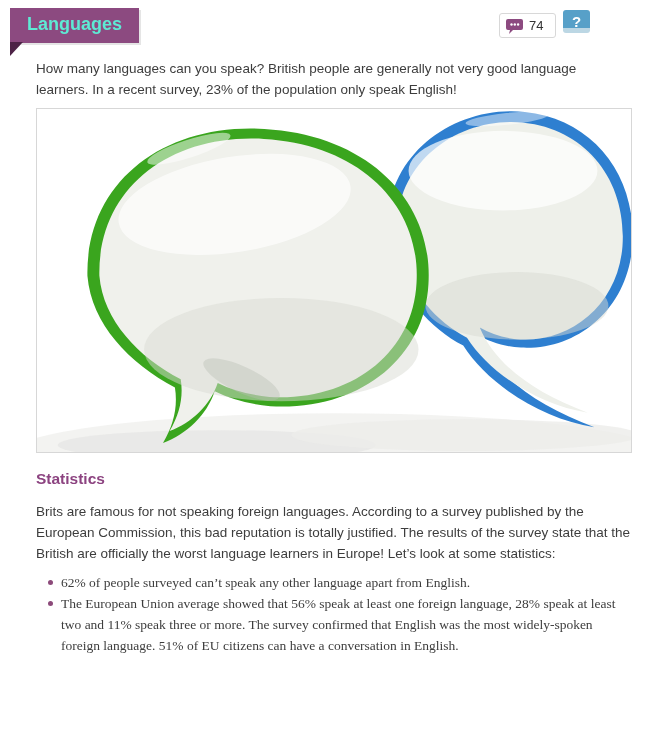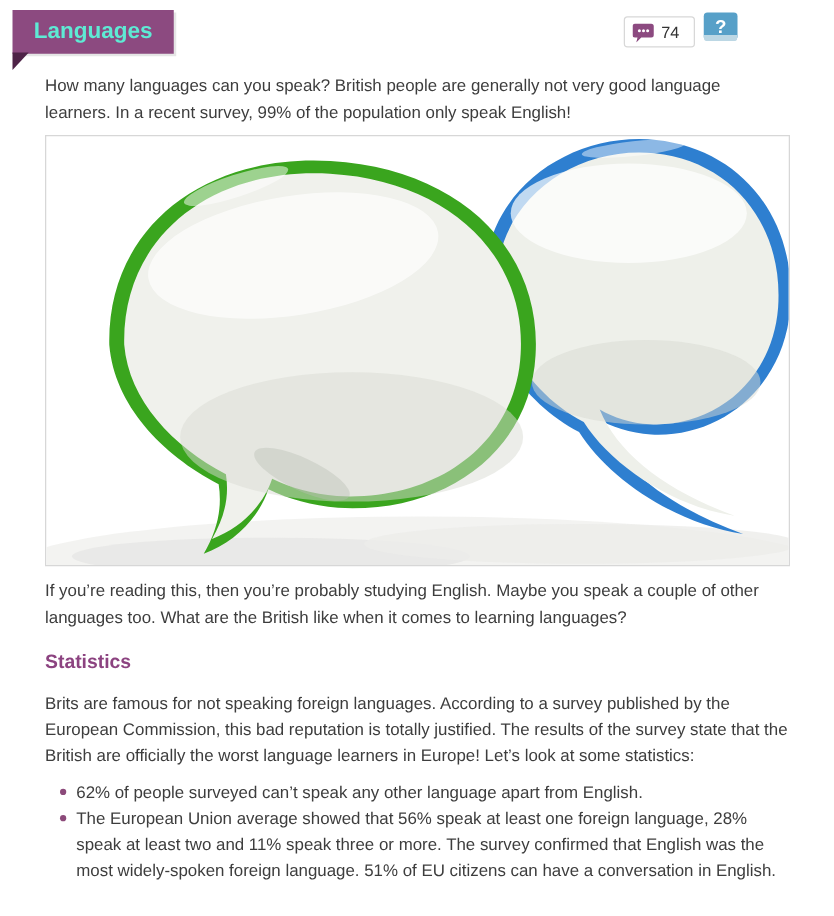--- a/index.html
+++ b/index.html
@@ -105,20 +105,21 @@
     margin: 15px 0 12px 0;
   }
   ul.stat-list {
     list-style: none;
     margin: 8px 0 0 0;
     padding: 0;
   }
   ul.stat-list li {
     position: relative;
     padding-left: 25px;
+    font-family: Liberation Serif, serif;
   }
   ul.stat-list li::before {
     content: "";
     position: absolute;
     left: 12px;
     top: 8px;
     width: 5px;
     height: 5px;
     border-radius: 50%;
     background: #8c4a7a;
@@ -143,21 +144,21 @@
         </svg>
       </span>
       <span class="comment-count">74</span>
     </div>
 
     <button class="help-btn">?</button>
   </div>
 
   <div class="content">
 
-    <p>How many languages can you speak? British people are generally not very good language learners. In a recent survey, 99% of the population only speak English!</p>
+    <p>How many languages can you speak? British people are generally not very good language learners. In a recent survey, 23% of the population only speak English!</p>
 
     <div class="image-frame">
       <svg width="594" height="343" viewBox="0 0 596 345">
 
         <ellipse cx="300" cy="348" rx="330" ry="42" fill="#f2f2f0" opacity="0.9"></ellipse>
         <ellipse cx="180" cy="338" rx="160" ry="15" fill="#e6e6e4" opacity="0.75"></ellipse>
         <ellipse cx="430" cy="328" rx="175" ry="16" fill="#ececea" opacity="0.8"></ellipse>
 
         <g>
           <path d="M 352 112
@@ -199,21 +200,20 @@
                    C 137 317 141 299 138 280
                    C 92 256 54 216 50 168 Z" fill="#f0f1ec" transform="translate(15.5 11.5) scale(0.93)"></path>
           <ellipse cx="198" cy="96" rx="118" ry="48" fill="#ffffff" opacity="0.65" transform="rotate(-9 198 96)"></ellipse>
           <ellipse cx="245" cy="242" rx="138" ry="52" fill="#d9dbd4" opacity="0.5"></ellipse>
           <ellipse cx="205" cy="272" rx="42" ry="13" fill="#b9bdb4" opacity="0.4" transform="rotate(25 205 272)"></ellipse>
           <ellipse cx="152" cy="40" rx="44" ry="9" fill="#ffffff" opacity="0.5" transform="rotate(-18 152 40)"></ellipse>
         </g>
       </svg>
     </div>
 
-    <p>If you’re reading this, then you’re probably studying English. Maybe you speak a couple of other languages too. What are the British like when it comes to learning languages?</p>
 
     <h2 class="stats-heading">Statistics</h2>
 
     <p>Brits are famous for not speaking foreign languages. According to a survey published by the European Commission, this bad reputation is totally justified. The results of the survey state that the British are officially the worst language learners in Europe! Let’s look at some statistics:</p>
 
     <ul class="stat-list">
       <li>62% of people surveyed can’t speak any other language apart from English.</li>
       <li>The European Union average showed that 56% speak at least one foreign language, 28% speak at least two and 11% speak three or more. The survey confirmed that English was the most widely-spoken foreign language. 51% of EU citizens can have a conversation in English.</li>
     </ul>
 

